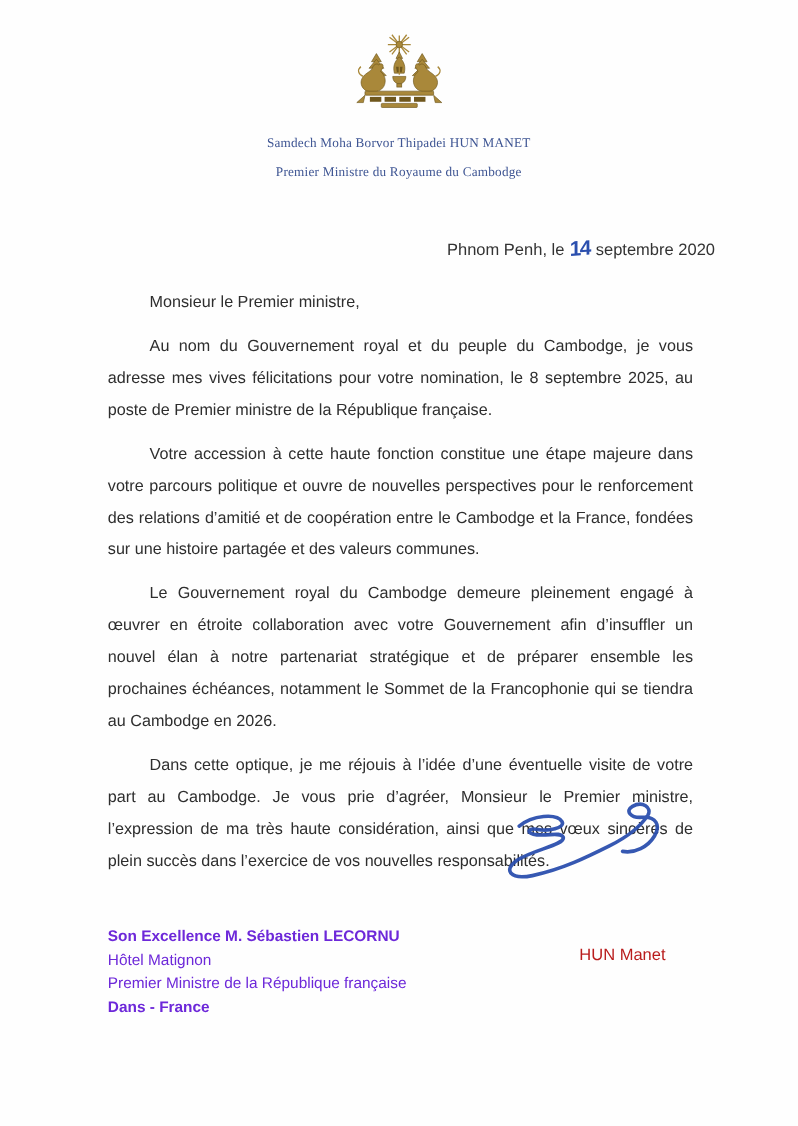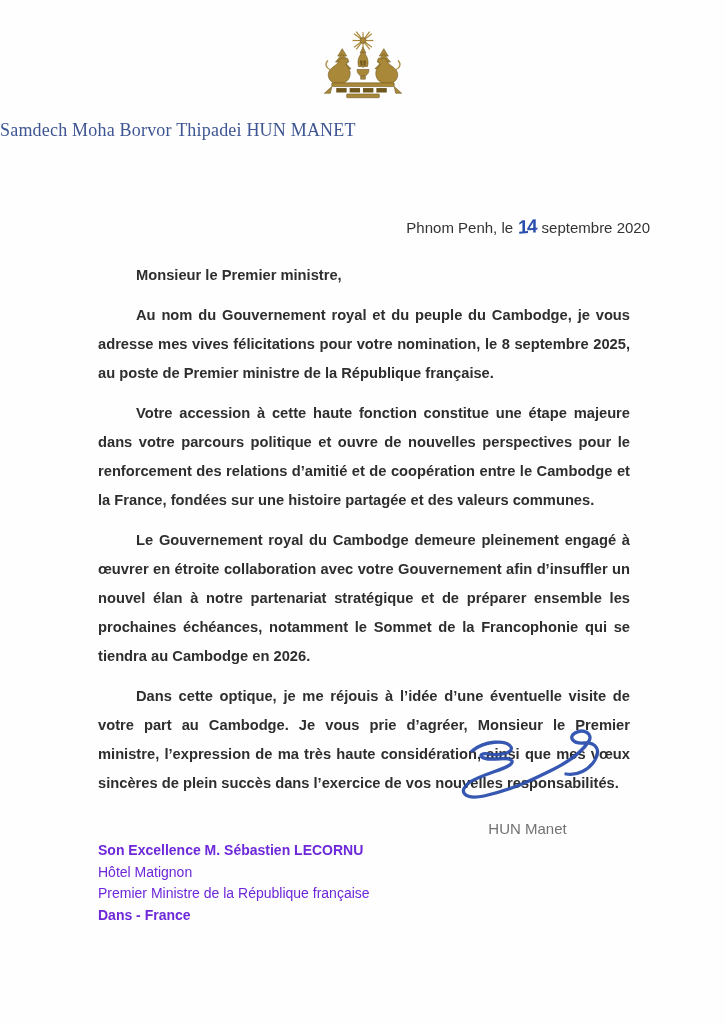--- a/index.html
+++ b/index.html
@@ -20,23 +20,24 @@
     color:var(--body-text);
     overflow:hidden;
   }
   
   .crest{
     position:absolute;top:24px;left:50%;transform:translateX(-50%);
     width:104px;height:88px;
   }
   .letterhead{
     position:absolute;top:117px;left:0;right:0;
+    text-align:center;
     font-family:"Liberation Serif","DejaVu Serif",serif;
     color:var(--header-blue);
-    font-size:18px;line-height:26px;
+    font-size:12px;line-height:26px;
     letter-spacing:0.2px;
   }
   
   .dateline{
     position:absolute;top:216px;right:75px;
     font-size:15px;color:#333;
     white-space:nowrap;
   }
   .hand-day{
     display:inline-block;
@@ -45,31 +46,30 @@
     color:var(--signature-blue);
     transform:rotate(-4deg) skewX(-4deg);
     letter-spacing:-1.5px;
     margin:0 1px;
   }
   
   .letter-body{
     position:absolute;left:98px;right:95px;top:250px;
     font-size:14.7px;line-height:29px;
     text-align:justify;
-    font-weight:bold;
   }
   .salutation{ text-indent:38px; text-align:left; margin:0; }
   .letter-body p{ margin:11px 0 0 0; text-indent:38px; }
   
   .signature-svg{
     position:absolute;left:448px;top:724px;width:158px;height:80px;
   }
   .sig-name{
-    position:absolute;left:450px;top:820px;width:155px;
-    text-align:center;font-size:15px;color:#737373;
+    position:absolute;left:450px;top:860px;width:155px;
+    text-align:right;font-size:15px;color:#b91c1c;
   }
   
   .recipient{
     position:absolute;left:98px;top:840px;
     font-size:14px;line-height:21.5px;color:#6d28d9;
   }
   .recipient .bold{ font-weight:700; }
   
   .crest .gold{ fill:var(--crest-gold); stroke:var(--crest-gold-dark); stroke-width:0.8; }
   .crest .gold-line{ stroke:var(--crest-gold); stroke-width:1.6; fill:none; }
@@ -135,20 +135,21 @@
       <rect x="70" y="77" width="14" height="6"></rect>
       <rect x="88" y="77" width="14" height="6"></rect>
     </g>
     <rect class="gold" x="48" y="85" width="44" height="5" rx="1"></rect>
     <path class="gold" d="M28 75 L18 84 L26 84 Z"></path>
     <path class="gold" d="M112 75 L122 84 L114 84 Z"></path>
   </svg>
 
   <div class="letterhead">
     <div>Samdech Moha Borvor Thipadei HUN MANET</div>
+    <div>Premier Ministre du Royaume du Cambodge</div>
   </div>
 
   <div class="dateline">
     <span>Phnom Penh, le</span>
     <span class="hand-day">14</span>
     <span>septembre 2020</span>
   </div>
 
   <div class="letter-body">
     <p class="salutation">Monsieur le Premier ministre,</p>

